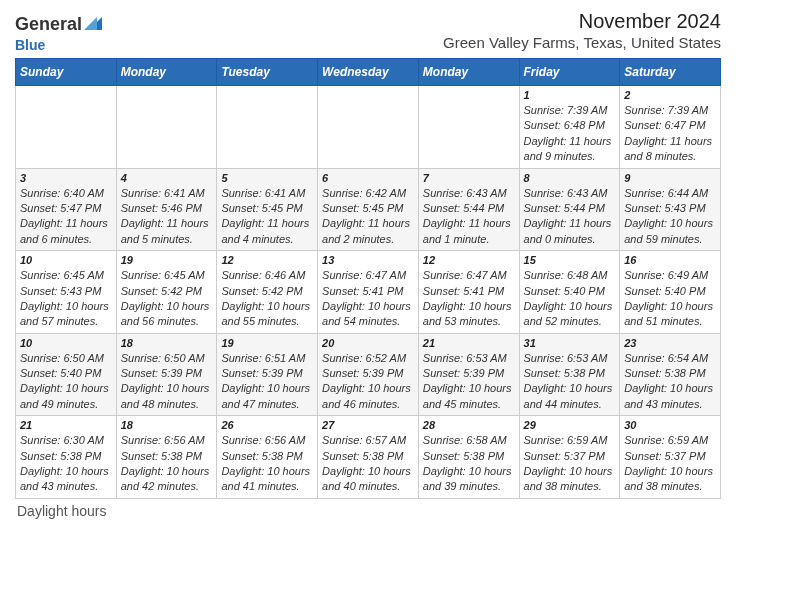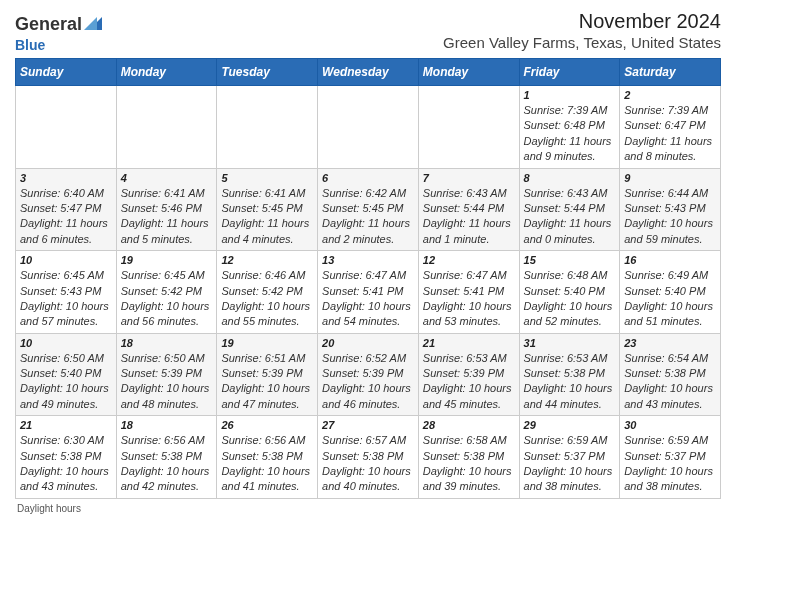--- a/index.html
+++ b/index.html
@@ -93,21 +93,21 @@
     }
     .day-info {
       font-size: 11px;
       line-height: 1.4;
       color: #333;
     }
     .empty-cell {
       background: #fff !important;
     }
     .footer {
-      font-size: 10px;
+      font-size: 14px;
       color: #555;
       margin-top: 4px;
       padding-left: 2px;
     }
   </style>
 </head>
 <body>
 
 <div class="container">
   <div class="header-row">

